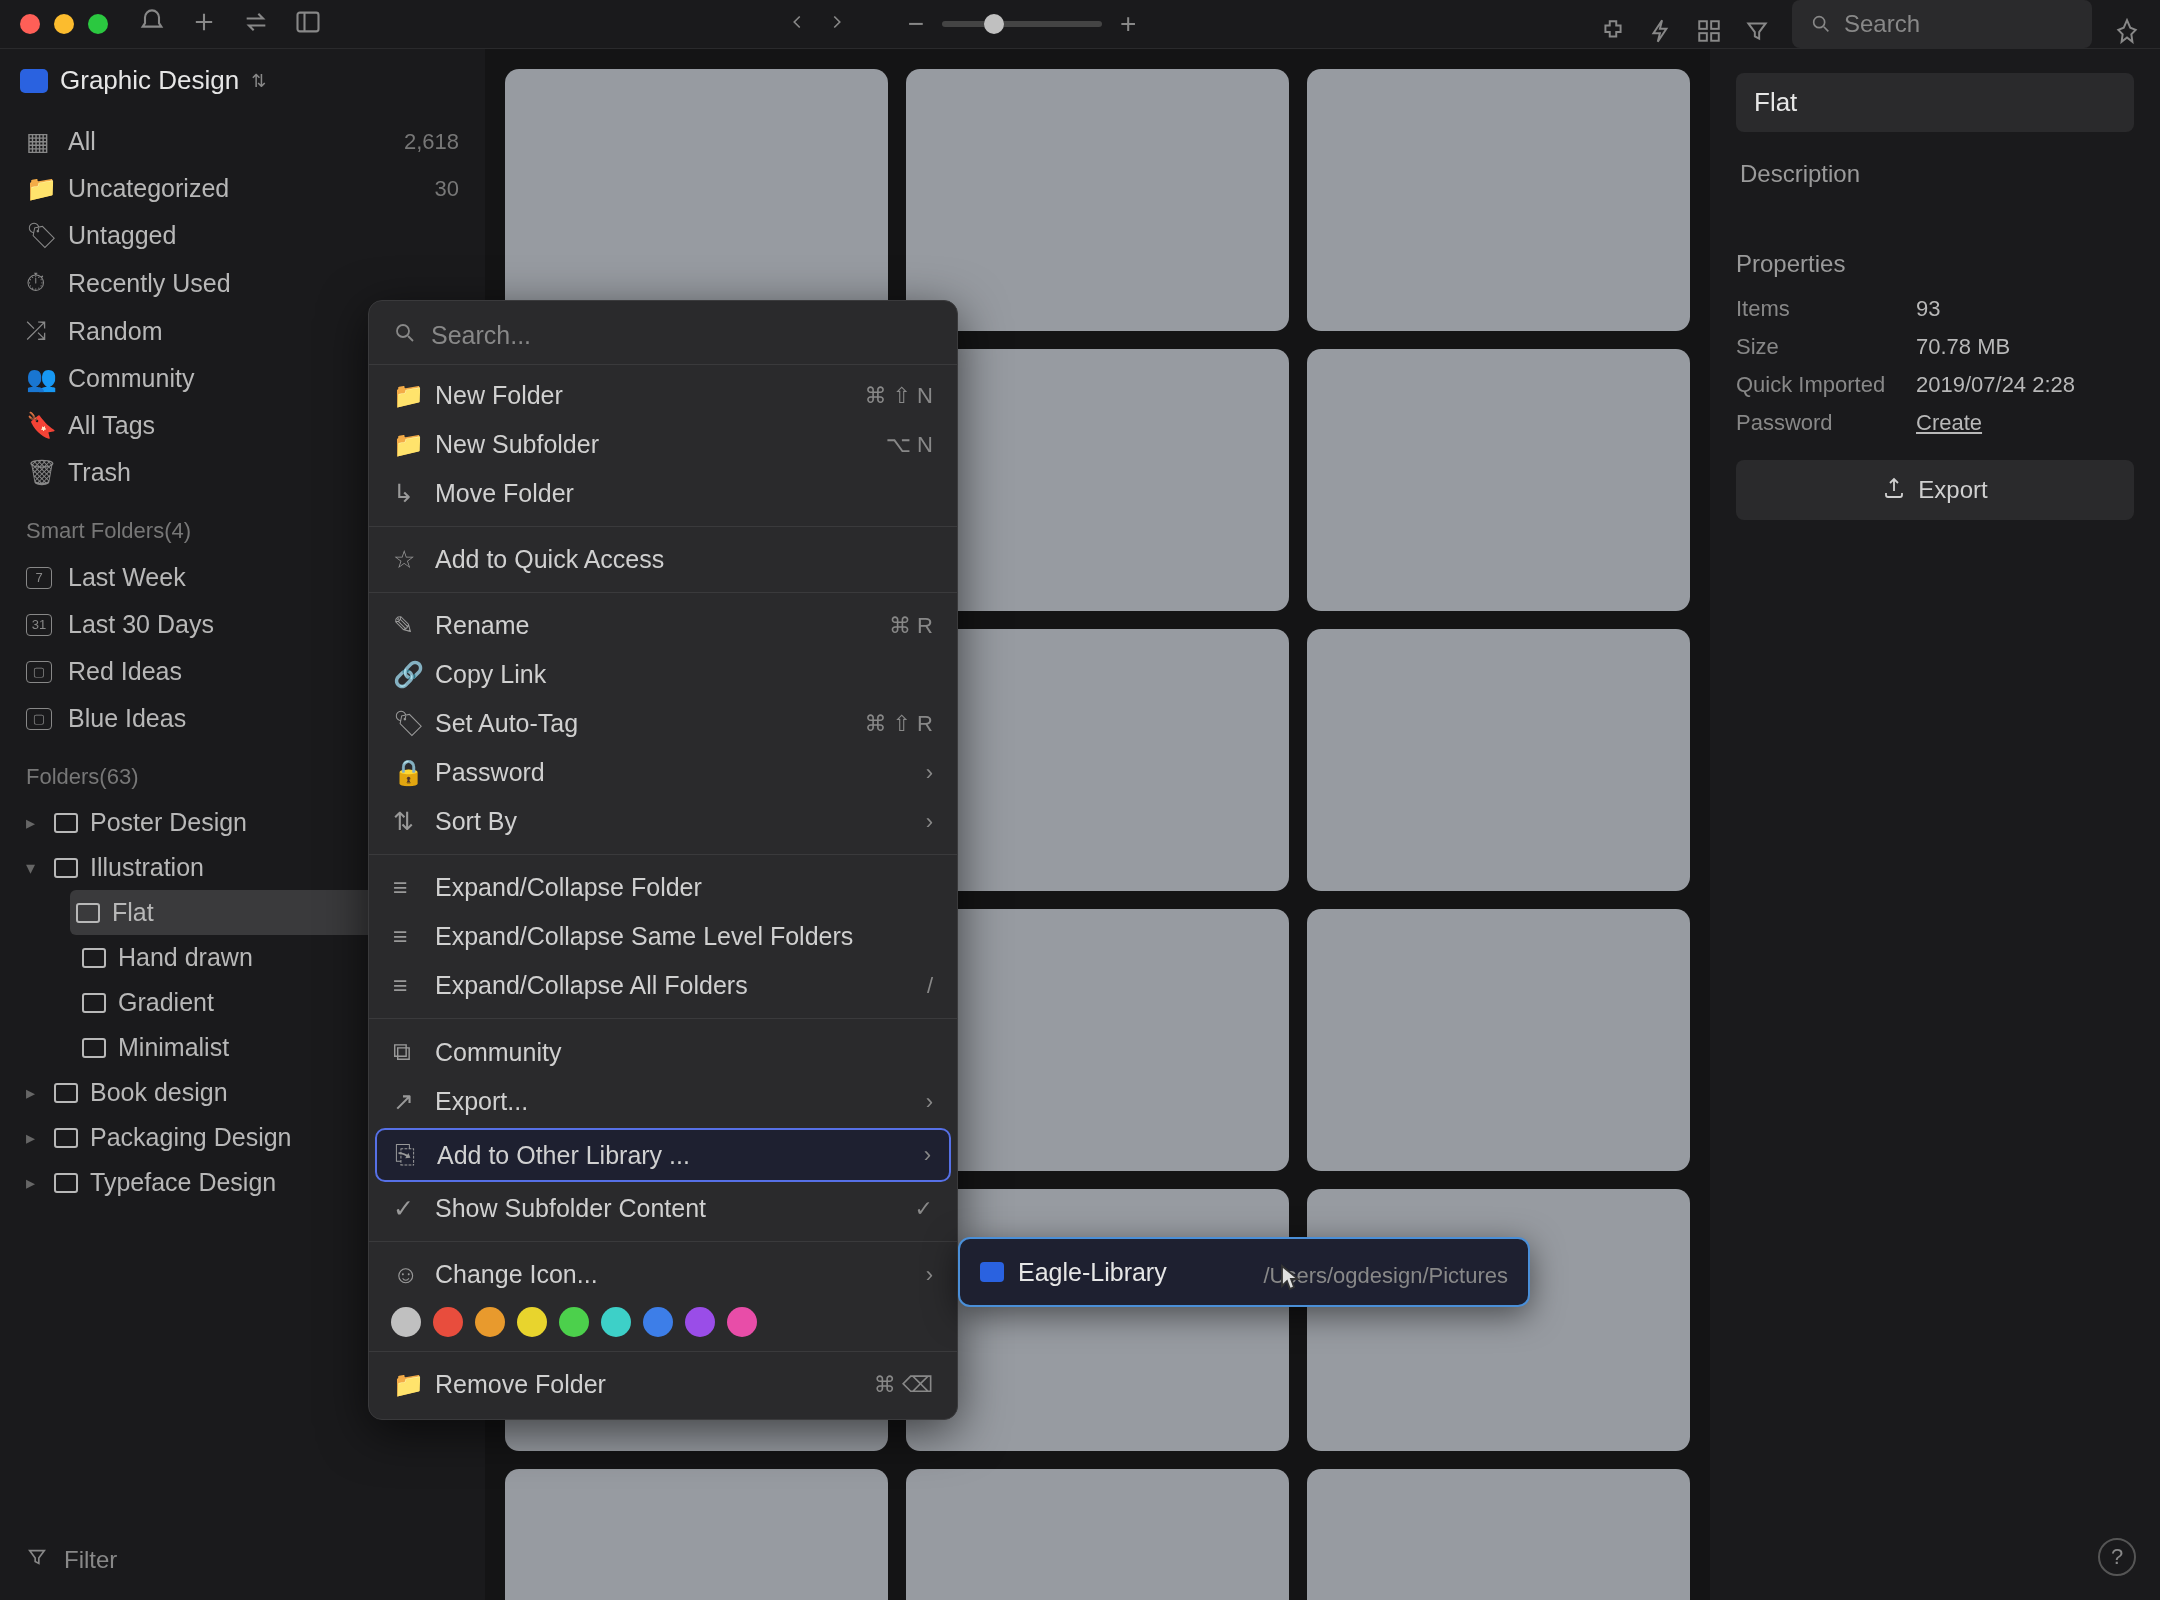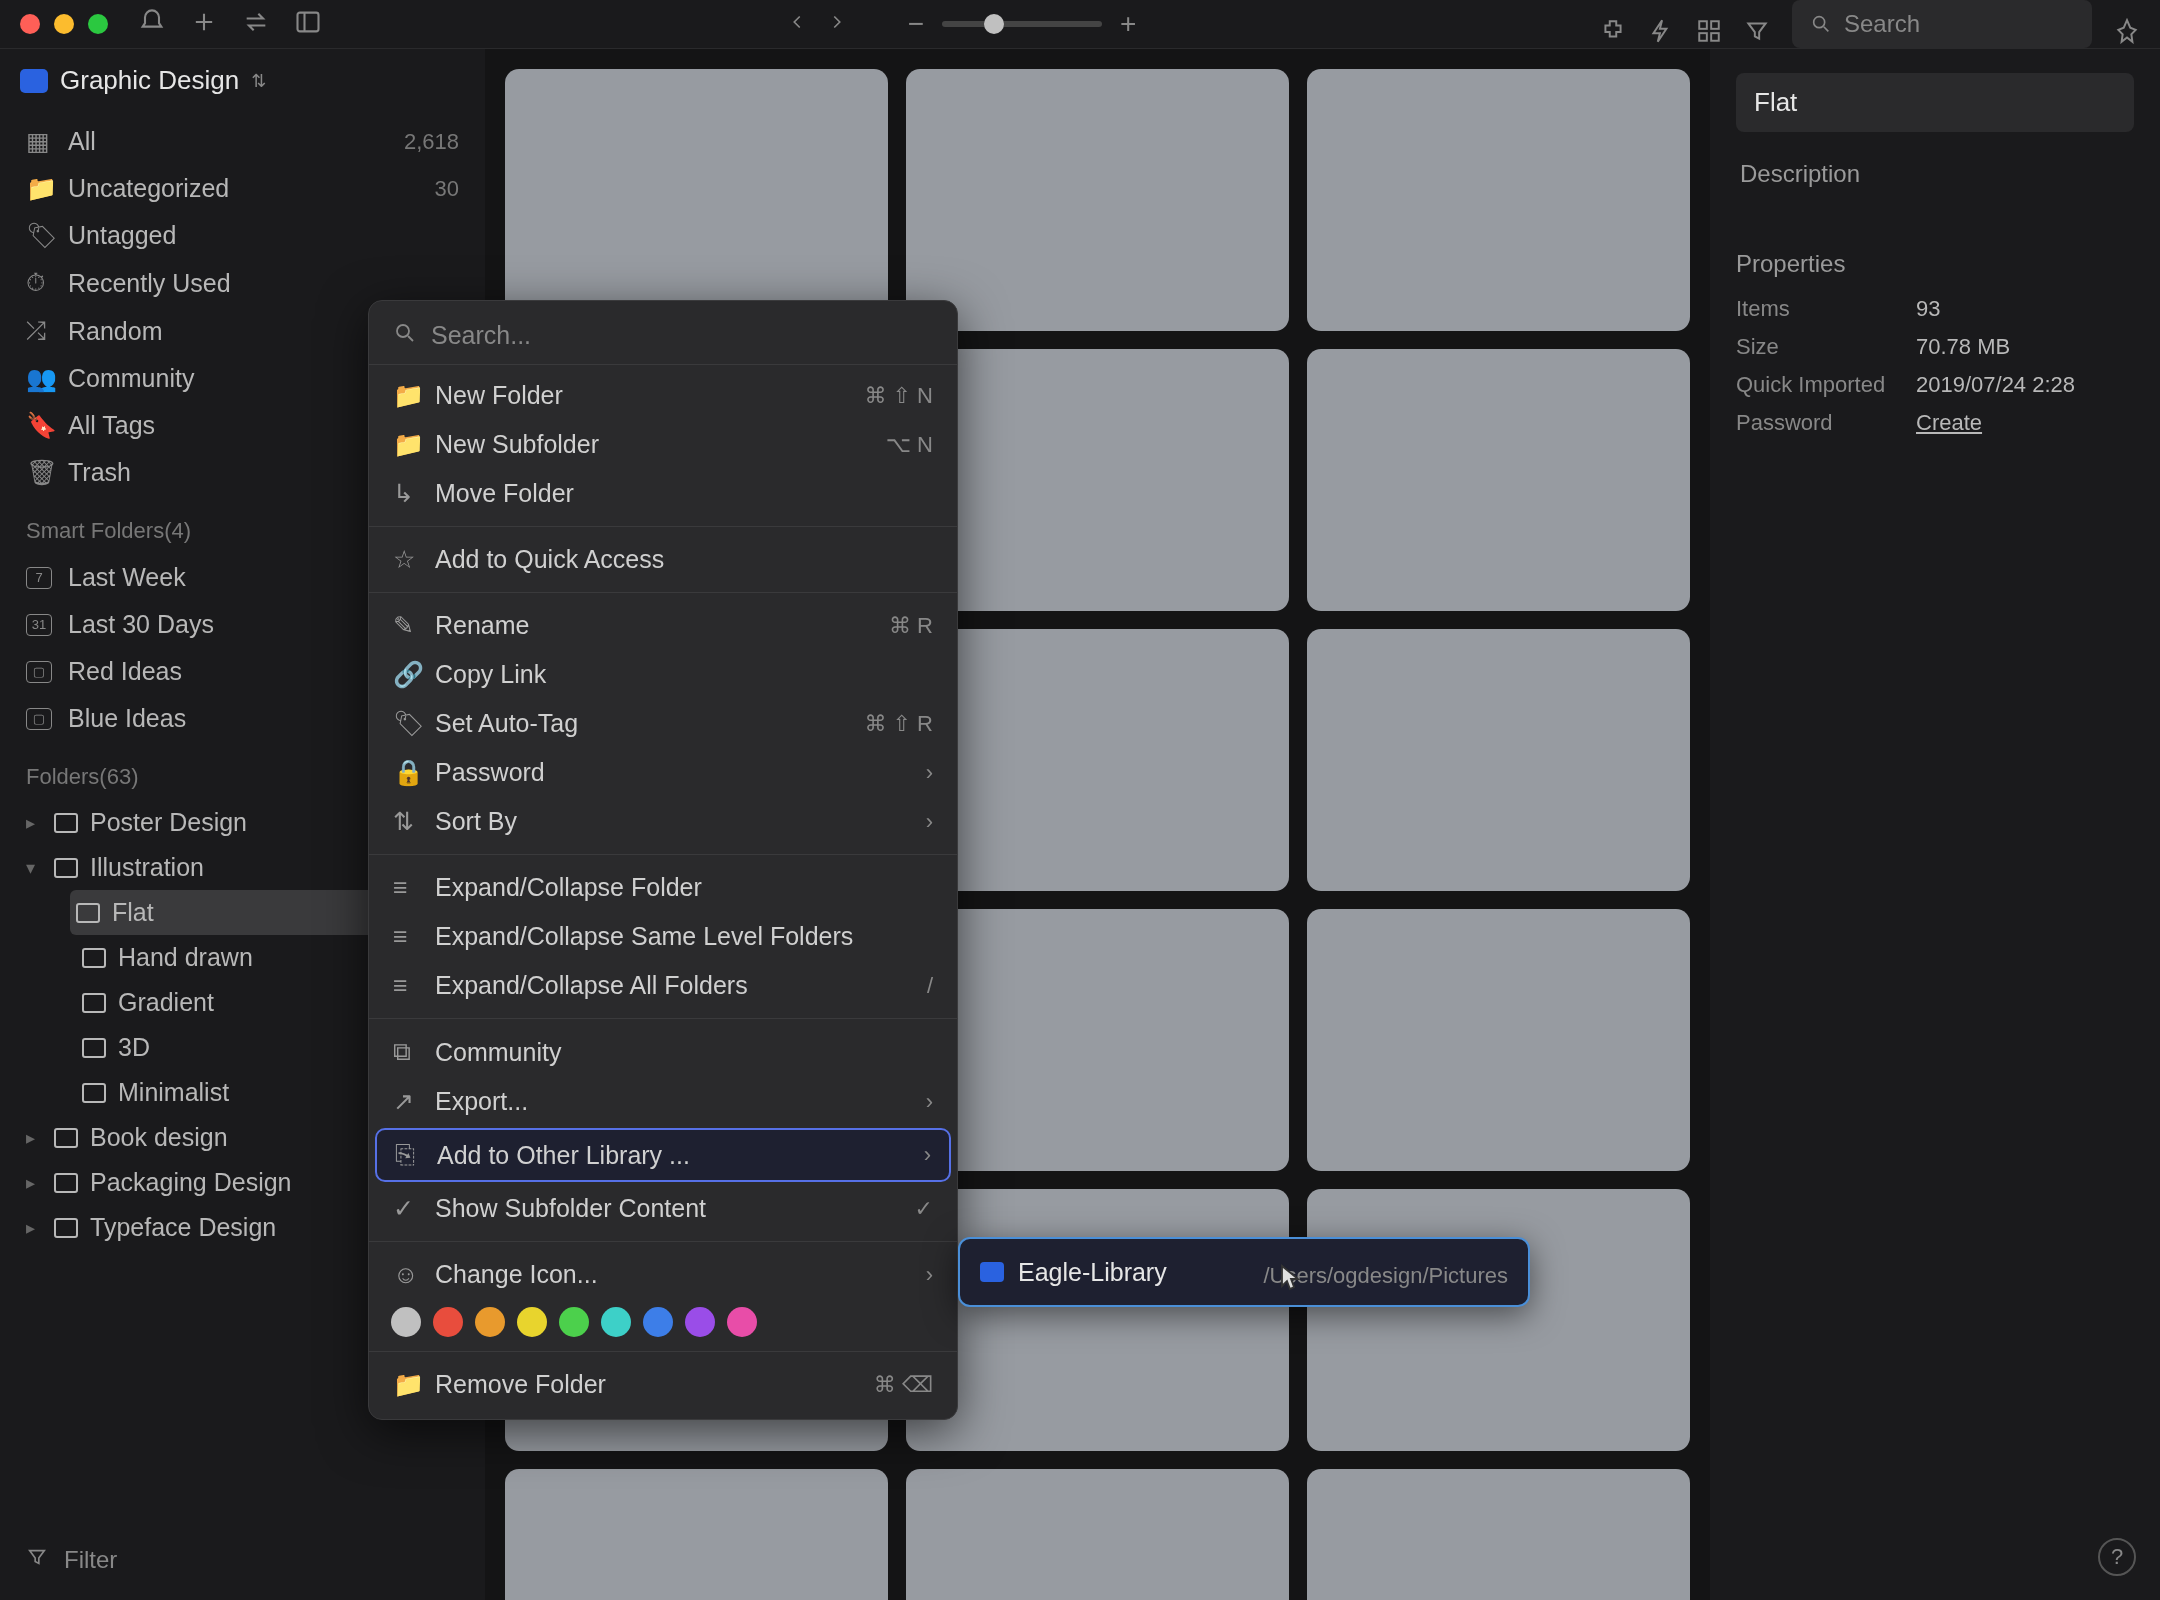--- a/index.html
+++ b/index.html
@@ -220,24 +220,20 @@
           <div class="folder subf">
             <span class="fldicon orange-f"></span>
             <span>Hand drawn</span>
           </div>
           <div class="folder subf">
             <span class="fldicon orange-f"></span>
             <span>Gradient</span>
           </div>
           <div class="folder subf">
             <span class="fldicon orange-f"></span>
-            <span>3D</span>
-          </div>
-          <div class="folder subf">
-            <span class="fldicon orange-f"></span>
             <span>Minimalist</span>
           </div>
           <div class="folder">
             <span class="chev">▸</span>
             <span class="fldicon orange-f"></span>
             <span>Book design</span>
           </div>
           <div class="folder">
             <span class="chev">▸</span>
             <span class="fldicon green-f"></span>
@@ -294,20 +290,26 @@
           </div>
           <div class="prop">
             <span class="k">Quick Imported</span>
             <span class="v ">2019/07/24 2:28</span>
           </div>
           <div class="prop">
             <span class="k">Password</span>
             <span class="v link">Create</span>
           </div>
         </div>
+      <div class="export-btn">
+        <svg width="24" height="24" viewBox="0 0 24 24">
+            <path d="M12 3v12M8 7l4-4 4 4M4 17v2a2 2 0 002 2h12a2 2 0 002-2v-2"></path>
+          </svg>
+        <span>Export</span>
+      </div>
     </div>
   </div>
 </div>
 
 <div class="ctx">
   <div class="ctx-search">
     <svg width="24" height="24" viewBox="0 0 24 24">
         <circle cx="10" cy="10" r="6"></circle>
         <path d="M15 15l5 5"></path>
       </svg>

